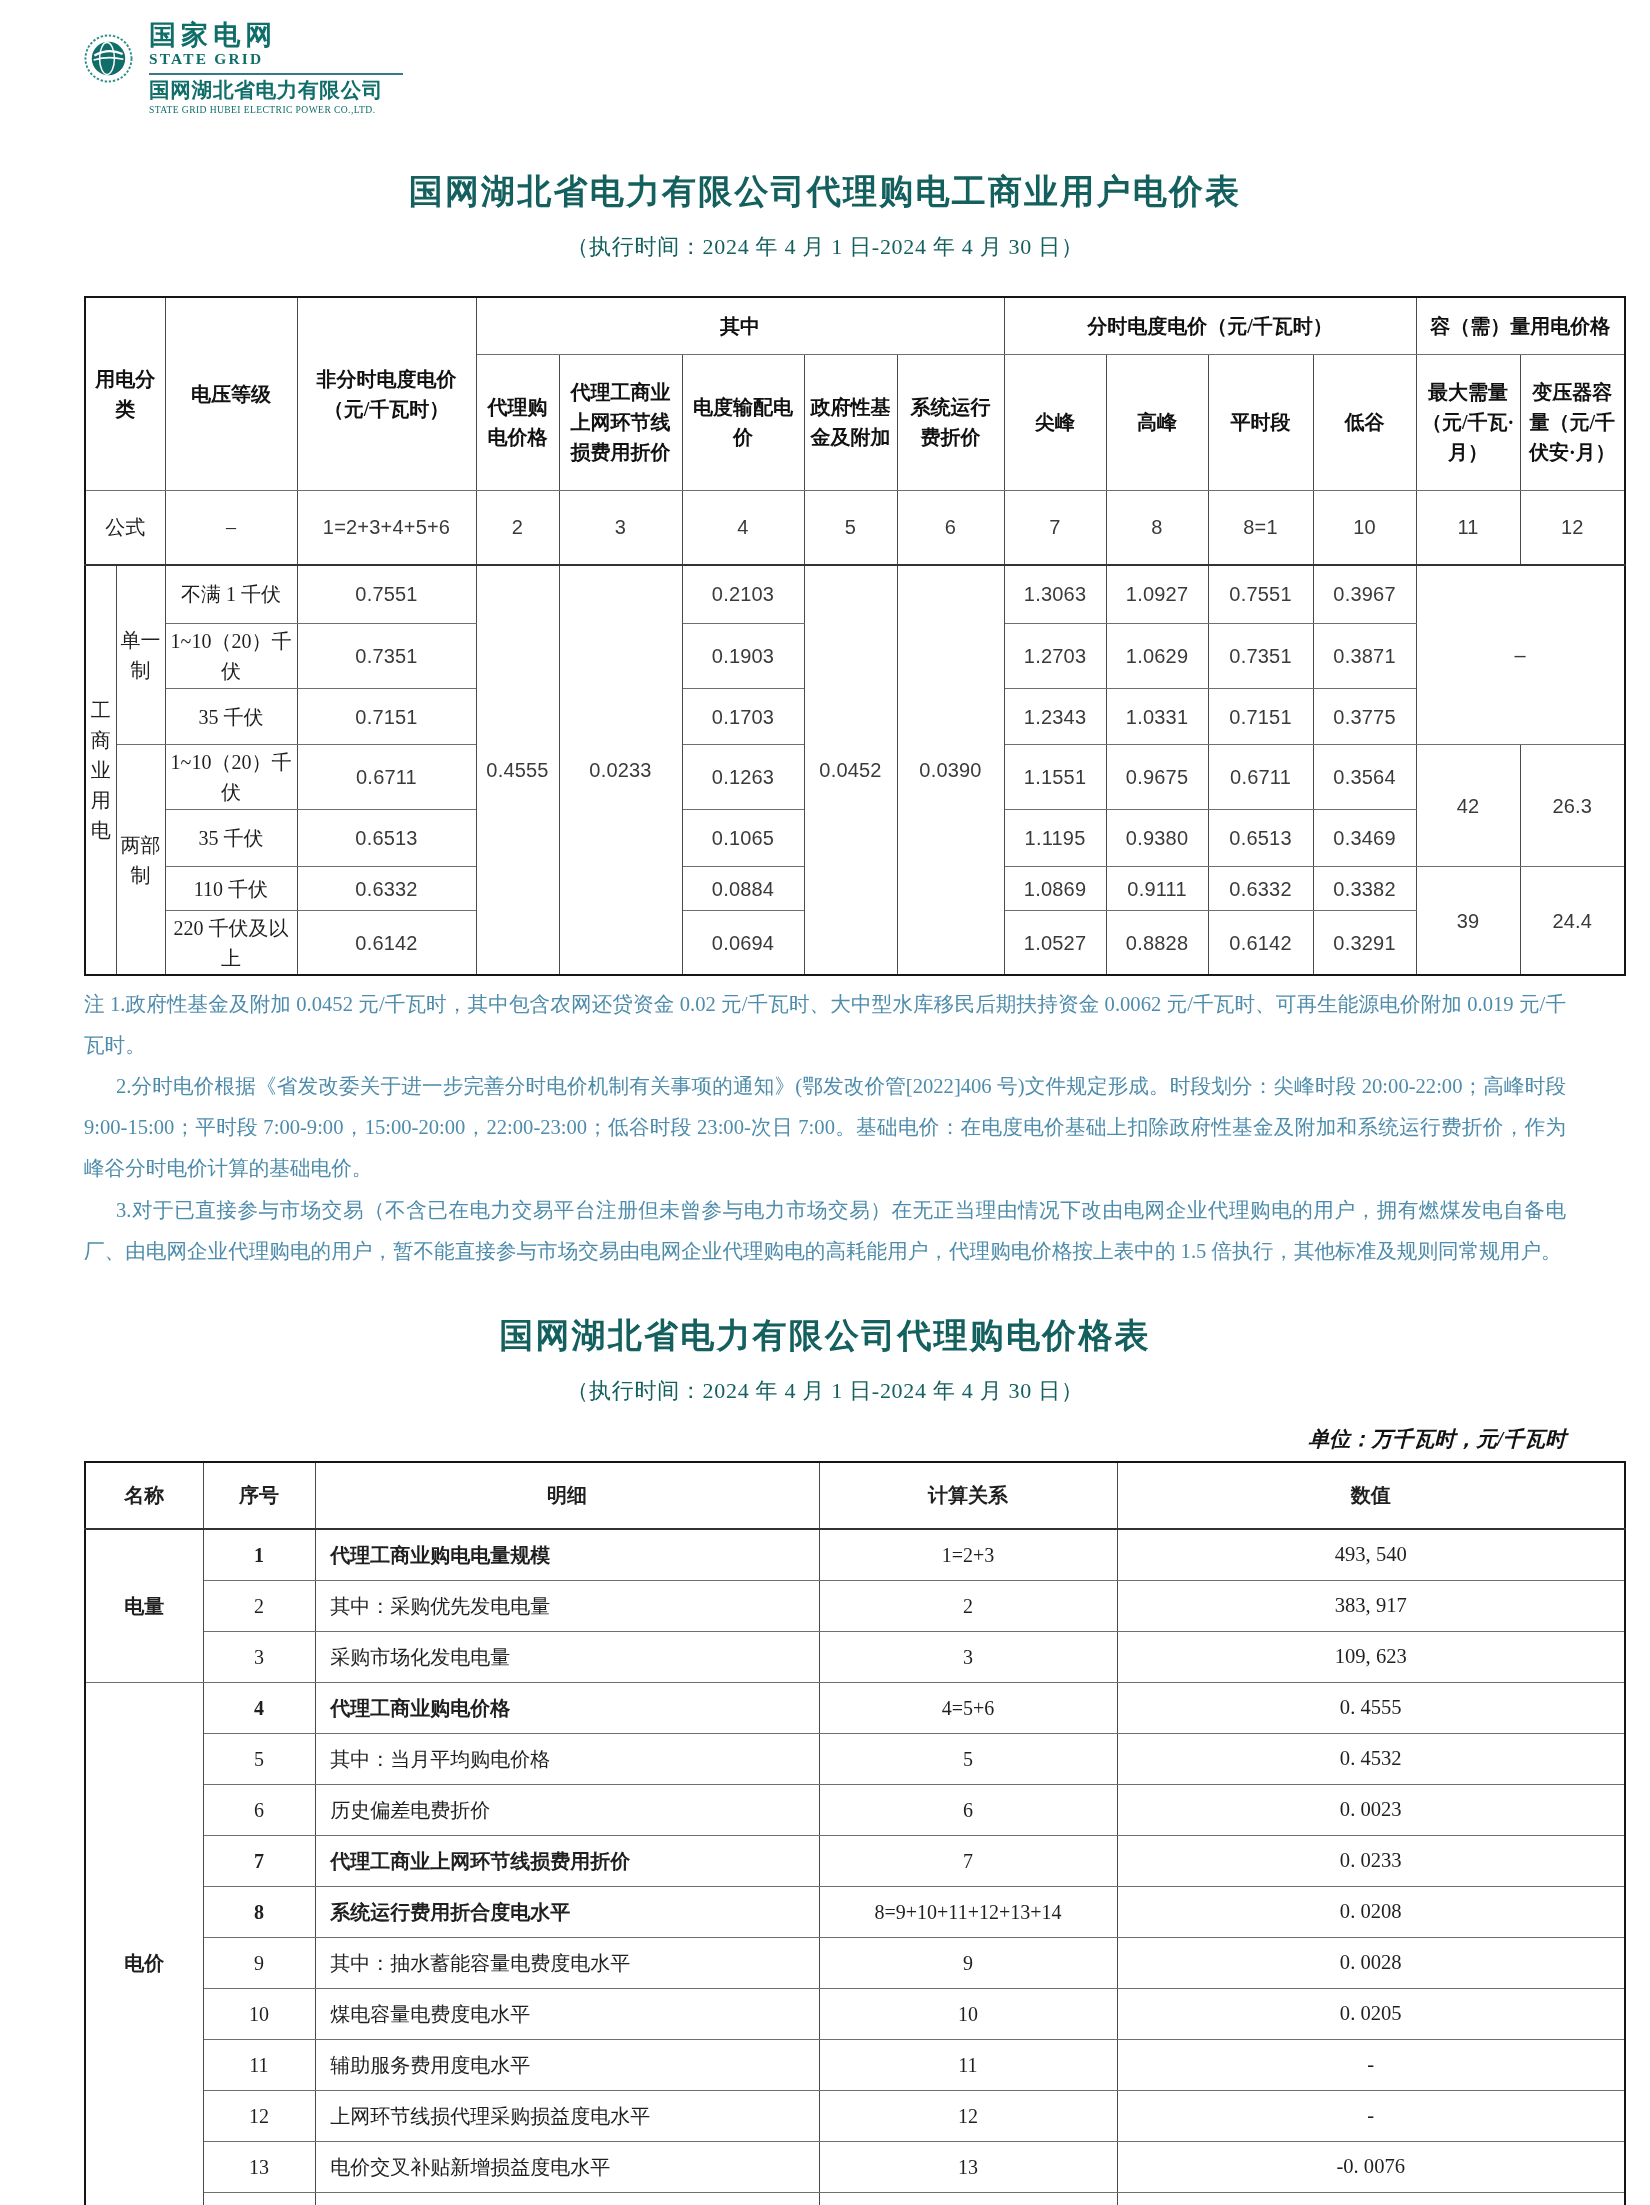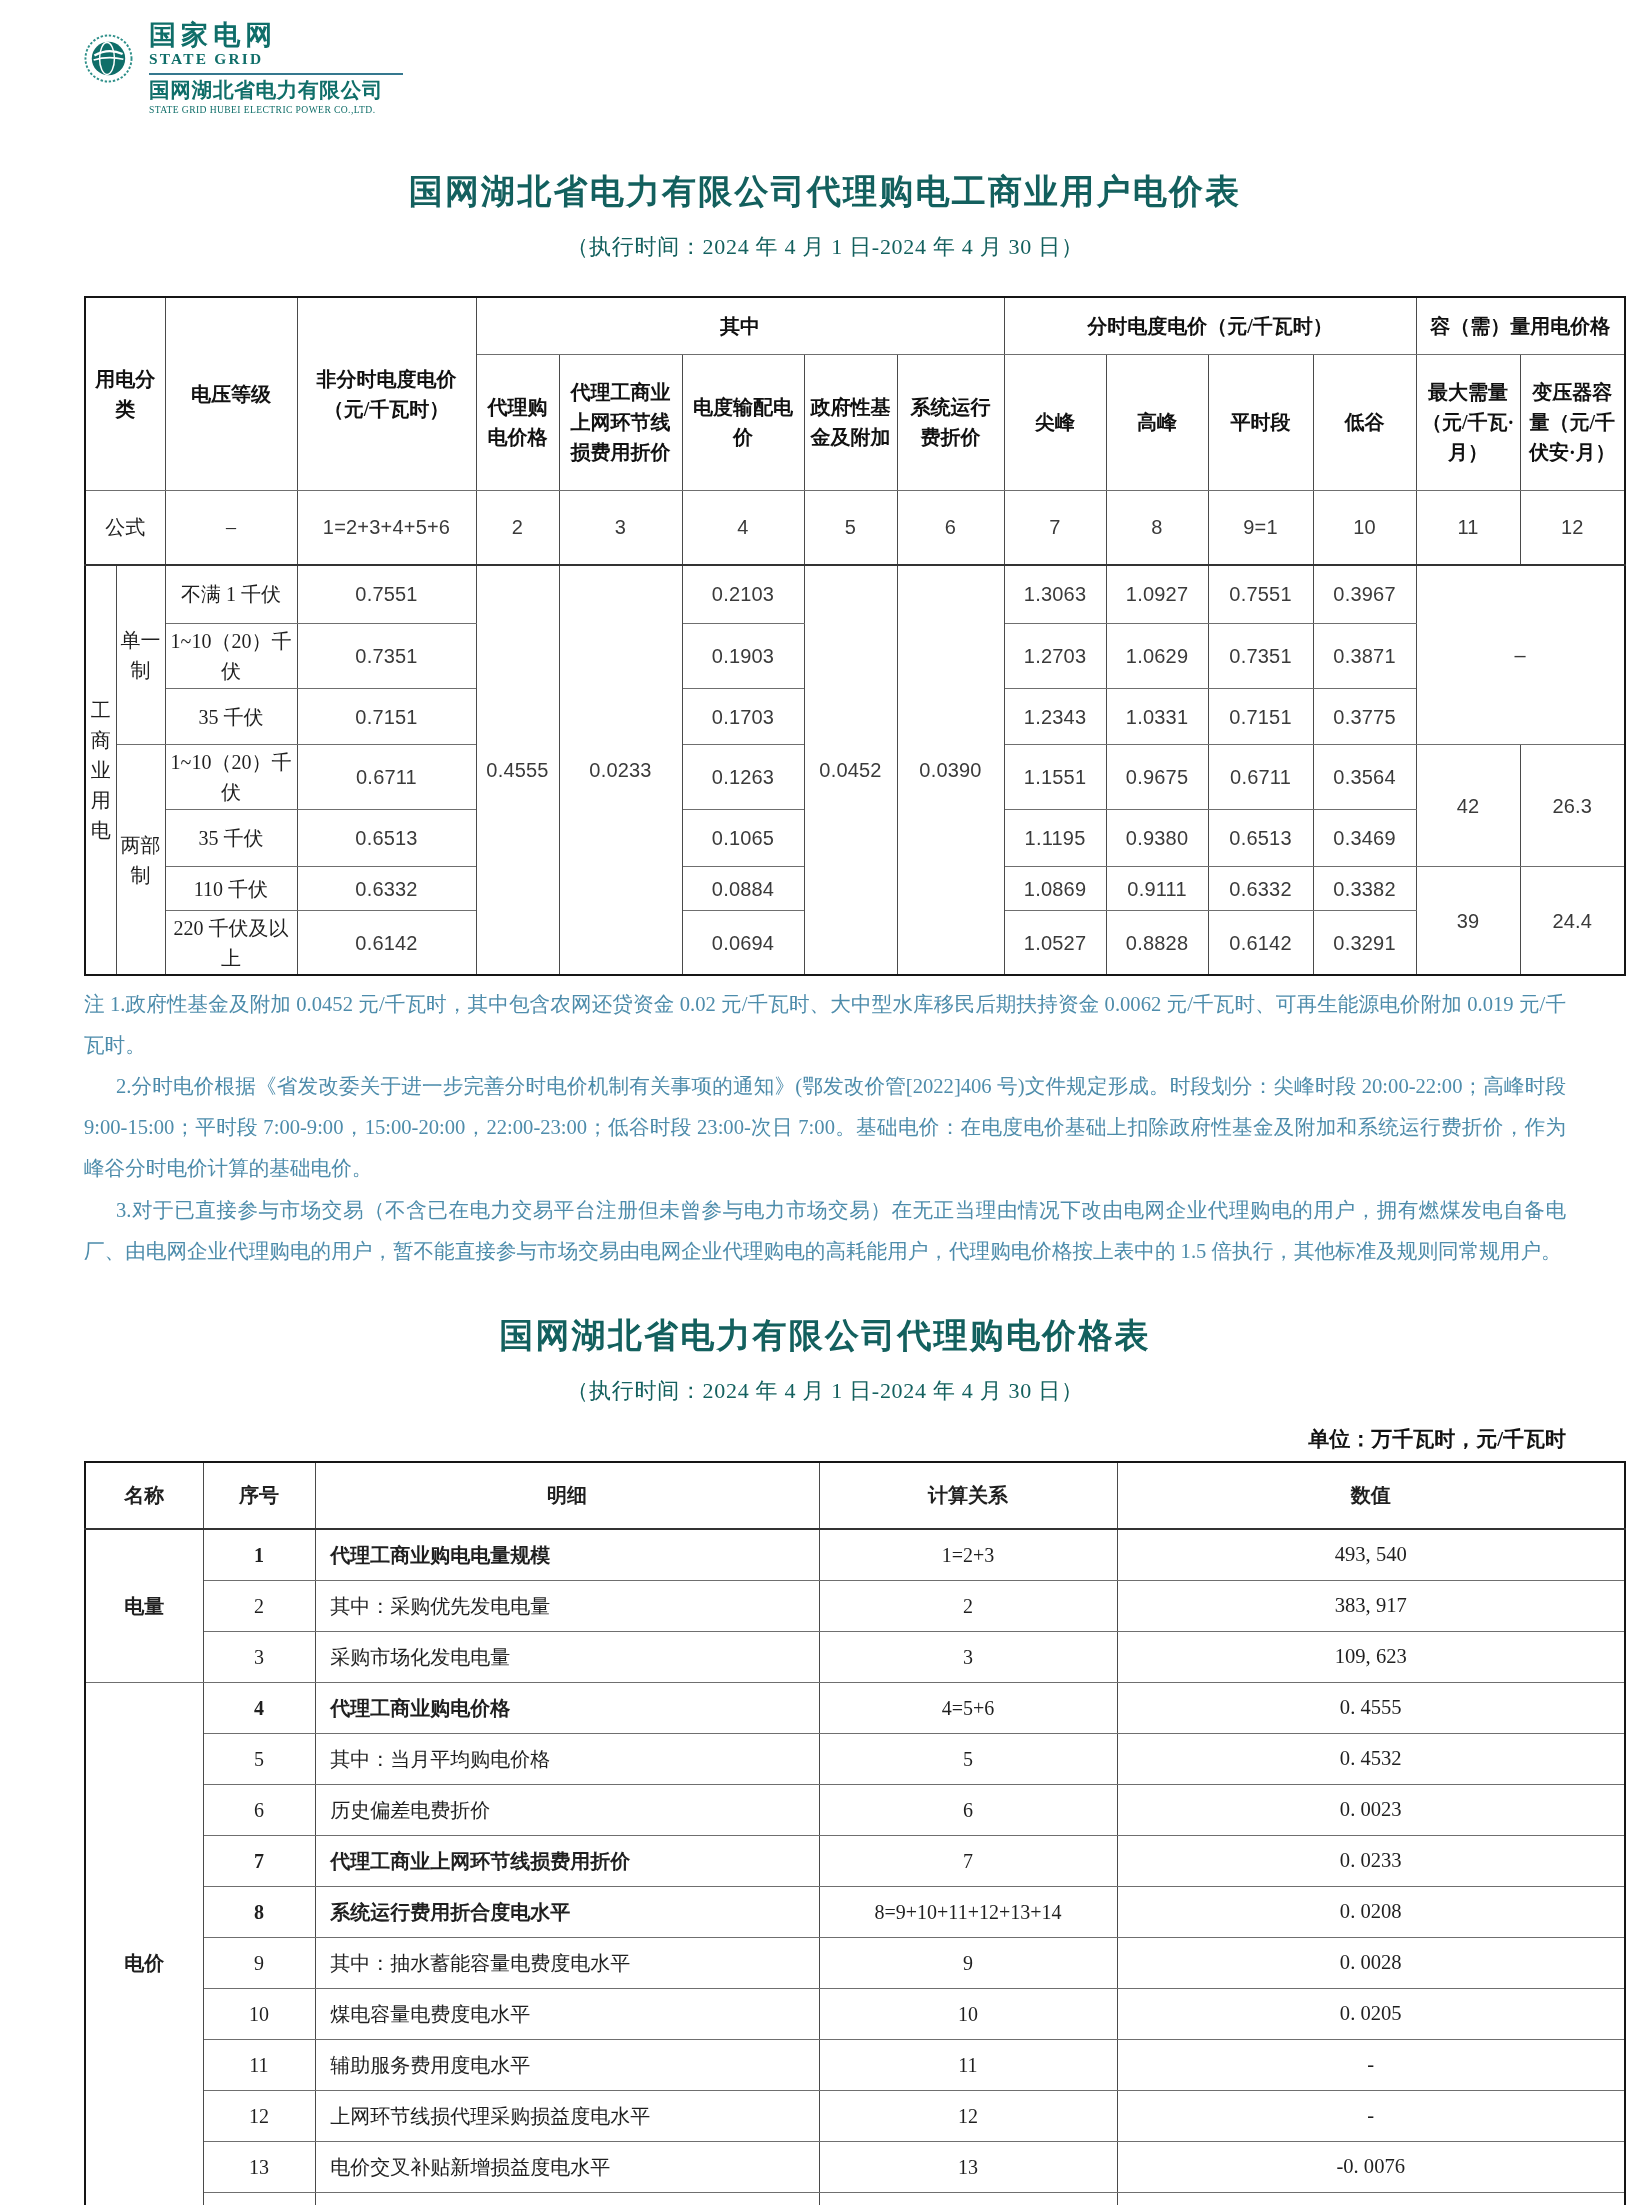--- a/index.html
+++ b/index.html
@@ -37,21 +37,21 @@
   .t1 .hA{height:57px;}
   .t1 .hB th{height:132px;}
   .t1 .vcell{padding:0 2.9px;}
 
   
   .notes{margin-top:7.4px;color:#4d8cab;font-size:20.6px;line-height:2.0;text-align:justify;}
   .notes p{margin:0;}
   .notes .indent{text-indent:32px;}
 
   
-  .unit-line{margin-top:19px;text-align:right;font-size:21px;font-weight:bold;color:#111;}
+  .unit-line{margin-top:19px;text-align:right;font-size:21px;font-weight:bold;color:#111;font-style:italic;}
 
   
   .t2{margin-top:7.4px;}
   .t2 th{height:62px;font-weight:bold;border-bottom:2.2px solid #333;}
   .t2 td{height:47px;}
   .t2 .detail{text-align:left;padding-left:14.7px;}
   .t2 .val{font-size:20.6px;}
 </style>
 </head>
 <body>
@@ -124,21 +124,21 @@
         <td colspan="2">公式</td>
         <td>–</td>
         <td class="num">1=2+3+4+5+6</td>
         <td class="num">2</td>
         <td class="num">3</td>
         <td class="num">4</td>
         <td class="num">5</td>
         <td class="num">6</td>
         <td class="num">7</td>
         <td class="num">8</td>
-        <td class="num">9=1</td>
+        <td class="num">8=1</td>
         <td class="num">10</td>
         <td class="num">11</td>
         <td class="num">12</td>
       </tr>
 
       <tr style="height:59px">
         <td rowspan="7" class="vcell">工商业用电</td>
         <td rowspan="3" class="vcell">单一制</td>
         <td>不满 1 千伏</td>
         <td class="num">0.7551</td>

